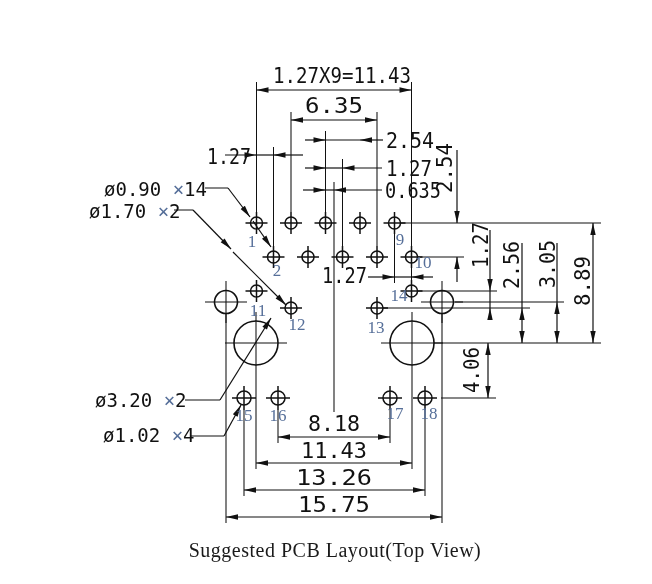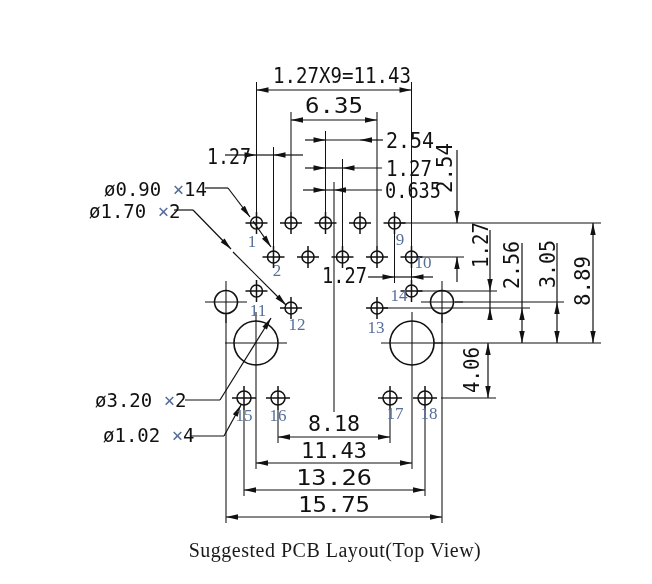--- a/index.html
+++ b/index.html
@@ -1,16 +1,16 @@
 <!DOCTYPE html>
 <html><head>
 <meta charset="utf-8">
 <style>
   html,body{margin:0;padding:0;background:#ffffff;}
-  #stage{position:relative;width:652px;height:584px;background:#ffffff;overflow:hidden;}
+  #stage{position:relative;width:652px;height:584px;background:#ffffff;overflow:hidden;border-radius:20px;}
   svg{display:block;}
   .ln{stroke:#111111;stroke-width:1.2;fill:none;}
   .ext{stroke:#111111;stroke-width:1.05;fill:none;}
   .hole{stroke:#111111;stroke-width:1.5;fill:none;}
   .bighole{stroke:#111111;stroke-width:1.6;fill:none;}
   .dimtxt{font-family:"DejaVu Sans Mono",monospace;font-size:21px;fill:#111111;}
   .callout{font-family:"DejaVu Sans Mono",monospace;font-size:19px;fill:#111111;}
   .cross{fill:#566f99;}
   .pinnum{font-family:"Liberation Serif","DejaVu Serif",serif;font-size:17px;fill:#566f99;}
   .caption{font-family:"Liberation Serif","DejaVu Serif",serif;font-size:20px;fill:#1a1a1a;letter-spacing:0.5px;}

